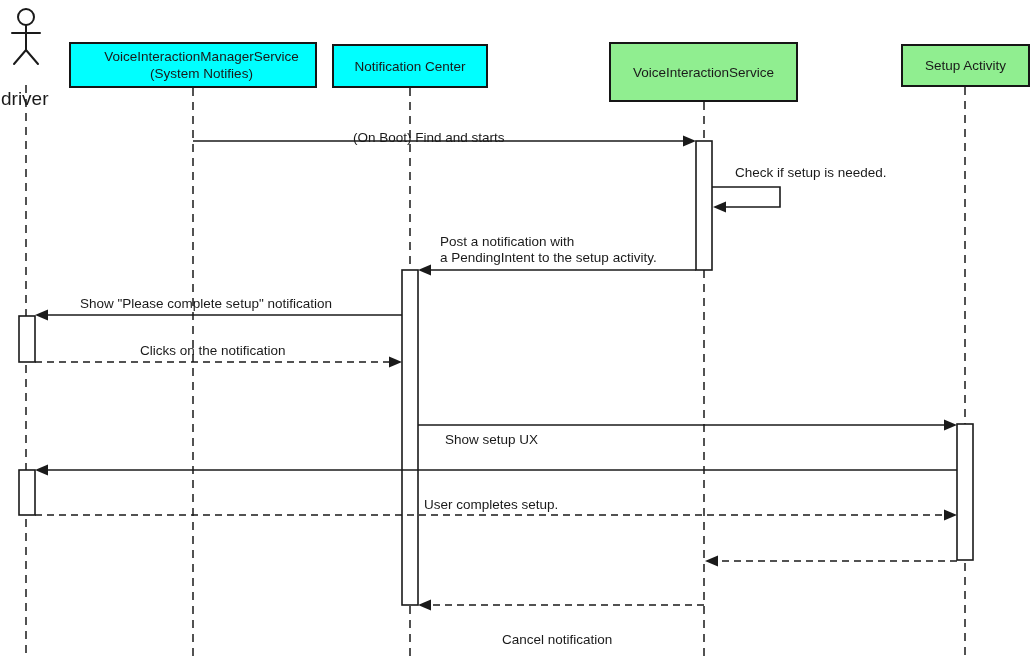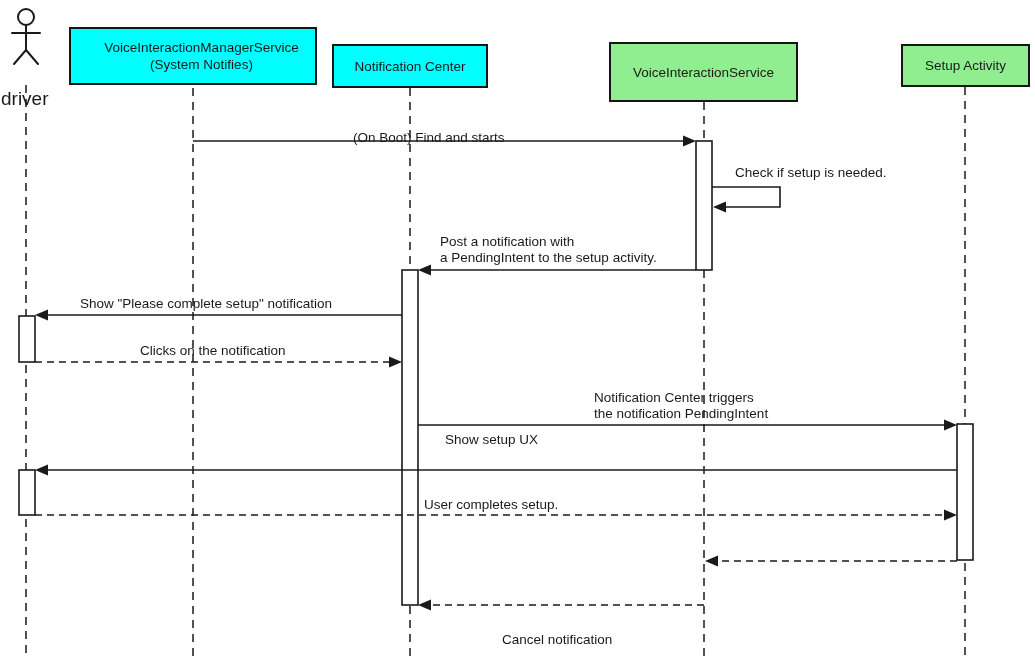--- a/index.html
+++ b/index.html
@@ -113,21 +113,21 @@
 
       <g>
         <line class="msgline dashed" x1="704" y1="605" x2="431" y2="605"></line>
         <polygon class="arrowhead" points="418,605 431,599.5 431,610.5"></polygon>
       </g>
     </g>
   </svg>
 
   <div class="actor-label">driver</div>
 
-  <div class="participant fill-system" style="left:69px;top:27px;width:248px;height:58px;padding-left:17px;">
+  <div class="participant fill-system" style="left:69px;top:42px;width:248px;height:46px;padding-left:17px;">
     <div>VoiceInteractionManagerService</div>
     <div>(System Notifies)</div>
   </div>
 
   <div class="participant fill-system" style="left:332px;top:44px;width:156px;height:44px;">
     <div>Notification Center</div>
   </div>
 
   <div class="participant fill-app" style="left:609px;top:42px;width:189px;height:60px;">
     <div>VoiceInteractionService</div>
@@ -151,24 +151,20 @@
   </div>
 
   <div class="mlabel" style="left:80px;top:296px;">
     <div>Show "Please complete setup" notification</div>
   </div>
 
   <div class="mlabel" style="left:140px;top:343px;">
     <div>Clicks on the notification</div>
   </div>
 
-  <div class="mlabel" style="left:594px;top:390px;">
-    <div>Notification Center triggers</div>
-    <div>the notification PendingIntent</div>
-  </div>
 
   <div class="mlabel" style="left:445px;top:432px;">
     <div>Show setup UX</div>
   </div>
 
   <div class="mlabel" style="left:424px;top:497px;">
     <div>User completes setup.</div>
   </div>
 
 

